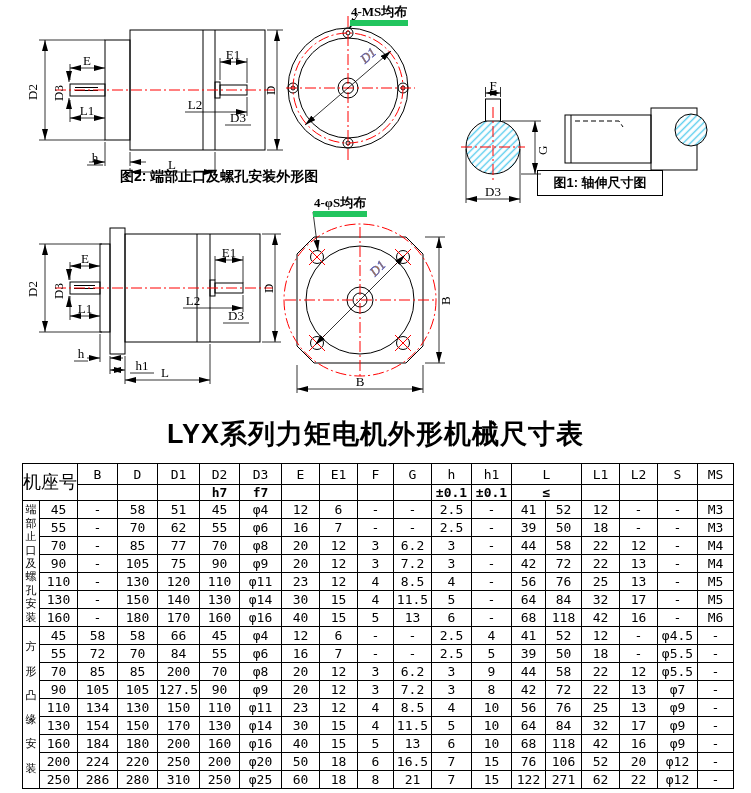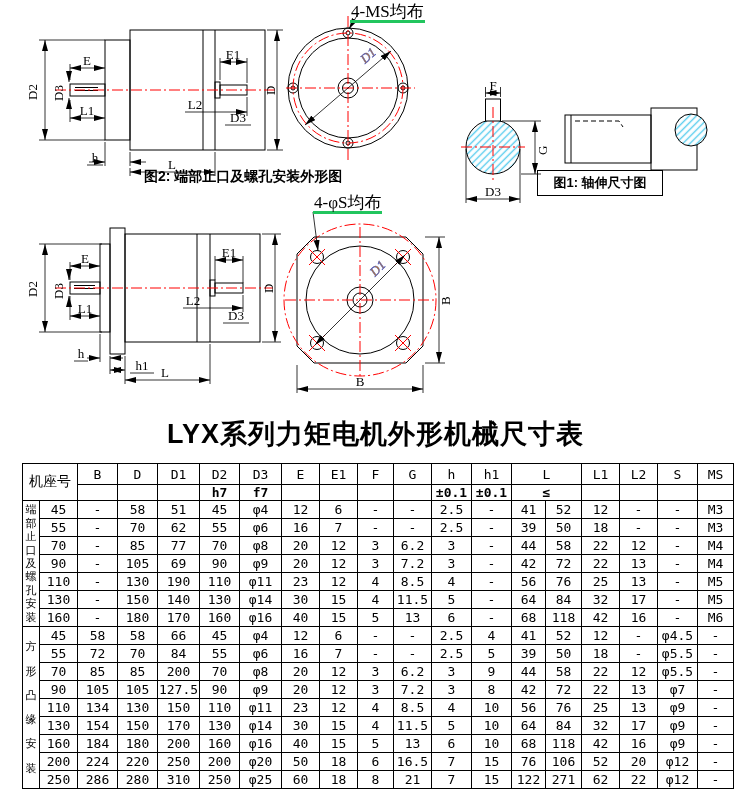--- a/index.html
+++ b/index.html
@@ -2,34 +2,34 @@
 <html><head>
 <meta charset="utf-8">
 <style>
   html,body{margin:0;padding:0;background:#fff;}
   .canvas{position:relative;width:751px;height:793px;background:#fff;color:#000;
           font-family:"Liberation Sans",sans-serif;overflow:hidden;}
   .canvas svg{position:absolute;overflow:visible;}
   .dim{font:13px "Liberation Serif",serif;fill:#000;}
   .d1lab{font:italic 13px "Liberation Serif",serif;fill:#c07818;stroke:#4455cc;stroke-width:0.45px;}
   .caption{position:absolute;font-weight:bold;font-size:14px;white-space:nowrap;}
-  .note{position:absolute;font-size:17px;border-bottom:3px solid #22c55e;line-height:14px;
-        padding:0 1px 1px 1px;white-space:nowrap;font-family:"Liberation Serif","Liberation Sans",serif;}
+  .note{position:absolute;font-size:13px;border-bottom:6px solid #22c55e;line-height:14px;
+        padding:0 1px 1px 1px;white-space:nowrap;font-family:"Liberation Serif","Liberation Sans",serif;font-weight:bold;}
   .fig1-box{position:absolute;left:537px;top:170px;width:124px;height:24px;border:1px solid #000;
             font-weight:bold;font-size:13px;display:flex;align-items:center;justify-content:center;white-space:nowrap;text-align:right;}
   .title{position:absolute;left:0;top:416px;width:751px;text-align:center;
          font-size:27px;font-weight:bold;letter-spacing:1px;}
   table.dims{position:absolute;left:22px;top:463px;width:708px;border-collapse:collapse;
              table-layout:fixed;font:13px "DejaVu Sans Mono",monospace;color:#000;}
   .dims th,.dims td{border:1px solid #000;text-align:center;vertical-align:middle;
                     padding:0;white-space:nowrap;overflow:hidden;}
   .dims thead tr.h1 th{height:20px;font-weight:normal;}
   .dims thead tr.h2 th{height:15px;font-weight:bold;}
   .dims tbody td{height:17px;}
-  .dims th.corner{font-family:Liberation Sans, sans-serif;font-size:14px;font-weight:normal;}
+  .dims th.corner{font-family:Liberation Sans, sans-serif;font-size:18px;font-weight:normal;}
   td.section-label{position:relative;}
   .vtext{position:absolute;inset:1px 0;display:flex;flex-direction:column;justify-content:space-evenly;
          align-items:center;font-size:11px;line-height:11px;font-family:"Liberation Sans",sans-serif;}
 </style>
 </head>
 <body>
 
 <div class="canvas">
 
   <svg width="0" height="0" aria-hidden="true">
@@ -117,21 +117,21 @@
       <line x1="63" y1="16" x2="63" y2="160" stroke-dasharray="11,3,2,3"></line>
       <line x1="1" y1="88" x2="130" y2="88" stroke-dasharray="11,3,2,3"></line>
     </g>
     <g stroke="#000" stroke-width="0.8" fill="none">
       <line x1="20" y1="125" x2="106" y2="51" marker-start="url(#arr)" marker-end="url(#arr)"></line>
       <line x1="73" y1="14" x2="64" y2="29" marker-end="url(#arr)"></line>
     </g>
     <text class="d1lab" transform="translate(80,64) rotate(-41)">D1</text>
   </svg>
   <div class="note" style="left:350px;top:5px">4-MS均布</div>
-  <div class="caption" style="left:144px;top:168px">图2: 端部止口及螺孔安装外形图</div>
+  <div class="caption" style="left:120px;top:168px">图2: 端部止口及螺孔安装外形图</div>
 
   <svg style="left:455px;top:85px" width="296" height="130">
     <circle cx="38" cy="62" r="27" fill="url(#hatch)" stroke="#000" stroke-width="1"></circle>
     <rect x="30.5" y="14" width="15" height="22" fill="#ffffff" stroke="#000" stroke-width="1"></rect>
     <g stroke="#ff0000" stroke-width="1">
       <line x1="6" y1="62" x2="70" y2="62" stroke-dasharray="11,3,2,3"></line>
       <line x1="38" y1="22" x2="38" y2="98" stroke-dasharray="11,3,2,3"></line>
     </g>
     <g stroke="#000" stroke-width="0.8" fill="none">
       <line x1="30.5" y1="12" x2="30.5" y2="2"></line>
@@ -390,41 +390,41 @@
           <td>58</td>
           <td>22</td>
           <td>12</td>
           <td>-</td>
           <td>M4</td>
         </tr>
         <tr>
           <td>90</td>
           <td>-</td>
           <td>105</td>
-          <td>69</td>
+          <td>75</td>
           <td>90</td>
           <td>φ9</td>
           <td>20</td>
           <td>12</td>
           <td>3</td>
           <td>7.2</td>
           <td>3</td>
           <td>-</td>
           <td>42</td>
           <td>72</td>
           <td>22</td>
           <td>13</td>
           <td>-</td>
           <td>M4</td>
         </tr>
         <tr>
           <td>110</td>
           <td>-</td>
           <td>130</td>
-          <td>190</td>
+          <td>120</td>
           <td>110</td>
           <td>φ11</td>
           <td>23</td>
           <td>12</td>
           <td>4</td>
           <td>8.5</td>
           <td>4</td>
           <td>-</td>
           <td>56</td>
           <td>76</td>

